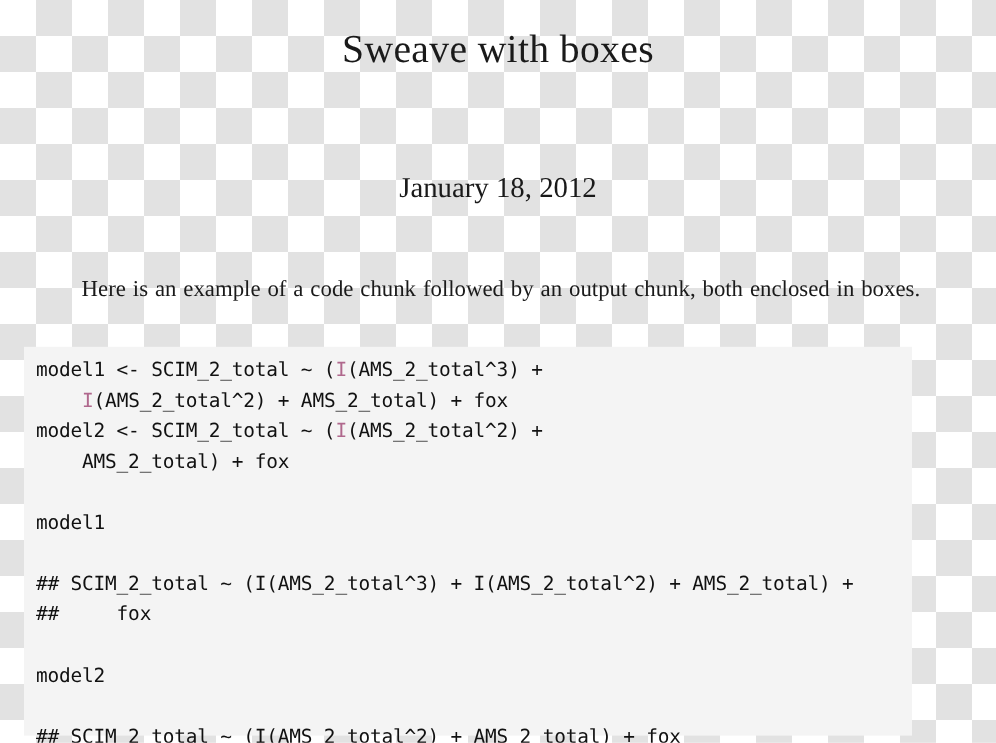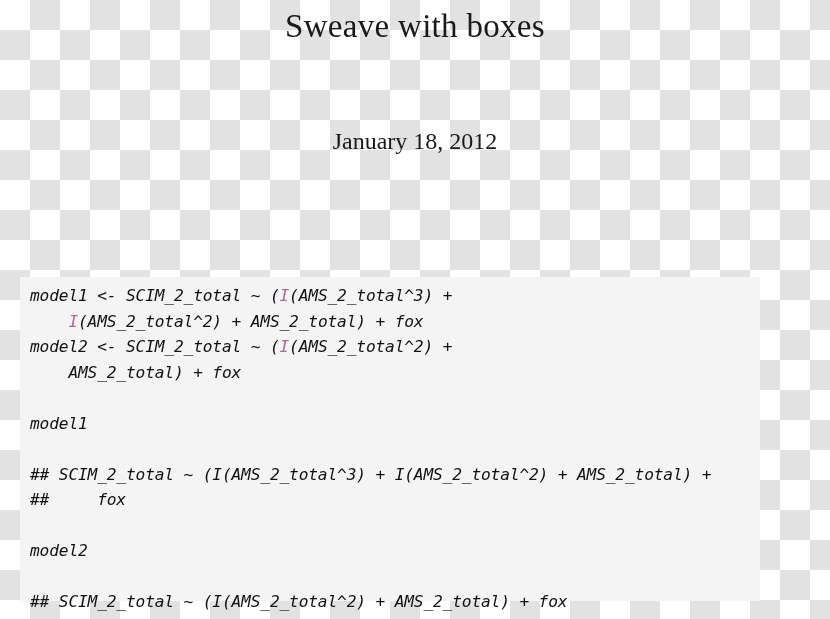--- a/index.html
+++ b/index.html
@@ -29,21 +29,21 @@
     inset: 0;
   }
 
   
   .doc-title {
     text-align: center;
     font-size: 33px;
     line-height: 1.1;
     font-weight: normal;
     margin: 0;
-    padding-top: 8px;
+    padding-top: 24px;
     letter-spacing: 0.3px;
   }
 
   .doc-date {
     text-align: center;
     font-size: 24px;
     line-height: 1.1;
     margin: 0;
     padding-top: 84px;
   }
@@ -56,26 +56,25 @@
     line-height: 26px;
     text-align: justify;
     text-indent: 34px;
     word-spacing: 1px;
   }
 
   
   .code-panel {
     position: absolute;
     left: 20px;
-    top: 277px;
+    top: 289px;
     width: 740px;
     height: 324px;
     background: #f4f4f4;
     padding: 0;
-    font-style: italic;
   }
 
   .code-lines {
     position: absolute;
     left: 10px;
     top: 0;
     font-family: "DejaVu Sans Mono", "Liberation Mono", monospace;
     font-size: 16.2px;
     line-height: 25.5px;
     color: #111111;
@@ -100,18 +99,19 @@
 </style>
 </head>
 <body>
 
 <div id="page">
 
   <h1 class="doc-title">Sweave with boxes</h1>
 
   <div class="doc-date">January 18, 2012</div>
 
+  <p class="body-para">Here is an example of a code chunk followed by an output chunk, both enclosed in boxes.</p>
 
   <div class="code-panel" style="background: rgb(244, 244, 244);">
     <div class="code-lines" id="code-lines" style="color: rgb(17, 17, 17);"><div class="code-line"><span>model1 &lt;- SCIM_2_total ~ (</span><span class="tok-special" style="color: rgb(176, 104, 141);">I</span><span>(AMS_2_total^3) +</span></div><div class="code-line"><span>    </span><span class="tok-special" style="color: rgb(176, 104, 141);">I</span><span>(AMS_2_total^2) + AMS_2_total) + fox</span></div><div class="code-line"><span>model2 &lt;- SCIM_2_total ~ (</span><span class="tok-special" style="color: rgb(176, 104, 141);">I</span><span>(AMS_2_total^2) +</span></div><div class="code-line"><span>    AMS_2_total) + fox</span></div><div class="code-line blank">&nbsp;</div><div class="code-line"><span>model1</span></div><div class="code-line blank">&nbsp;</div><div class="code-line"><span>## SCIM_2_total ~ (I(AMS_2_total^3) + I(AMS_2_total^2) + AMS_2_total) +</span></div><div class="code-line"><span>##     fox</span></div><div class="code-line blank">&nbsp;</div><div class="code-line"><span>model2</span></div><div class="code-line blank">&nbsp;</div><div class="code-line"><span>## SCIM_2_total ~ (I(AMS_2_total^2) + AMS_2_total) + fox</span></div></div>
   </div>
 
 </div>
 
 </body></html>

